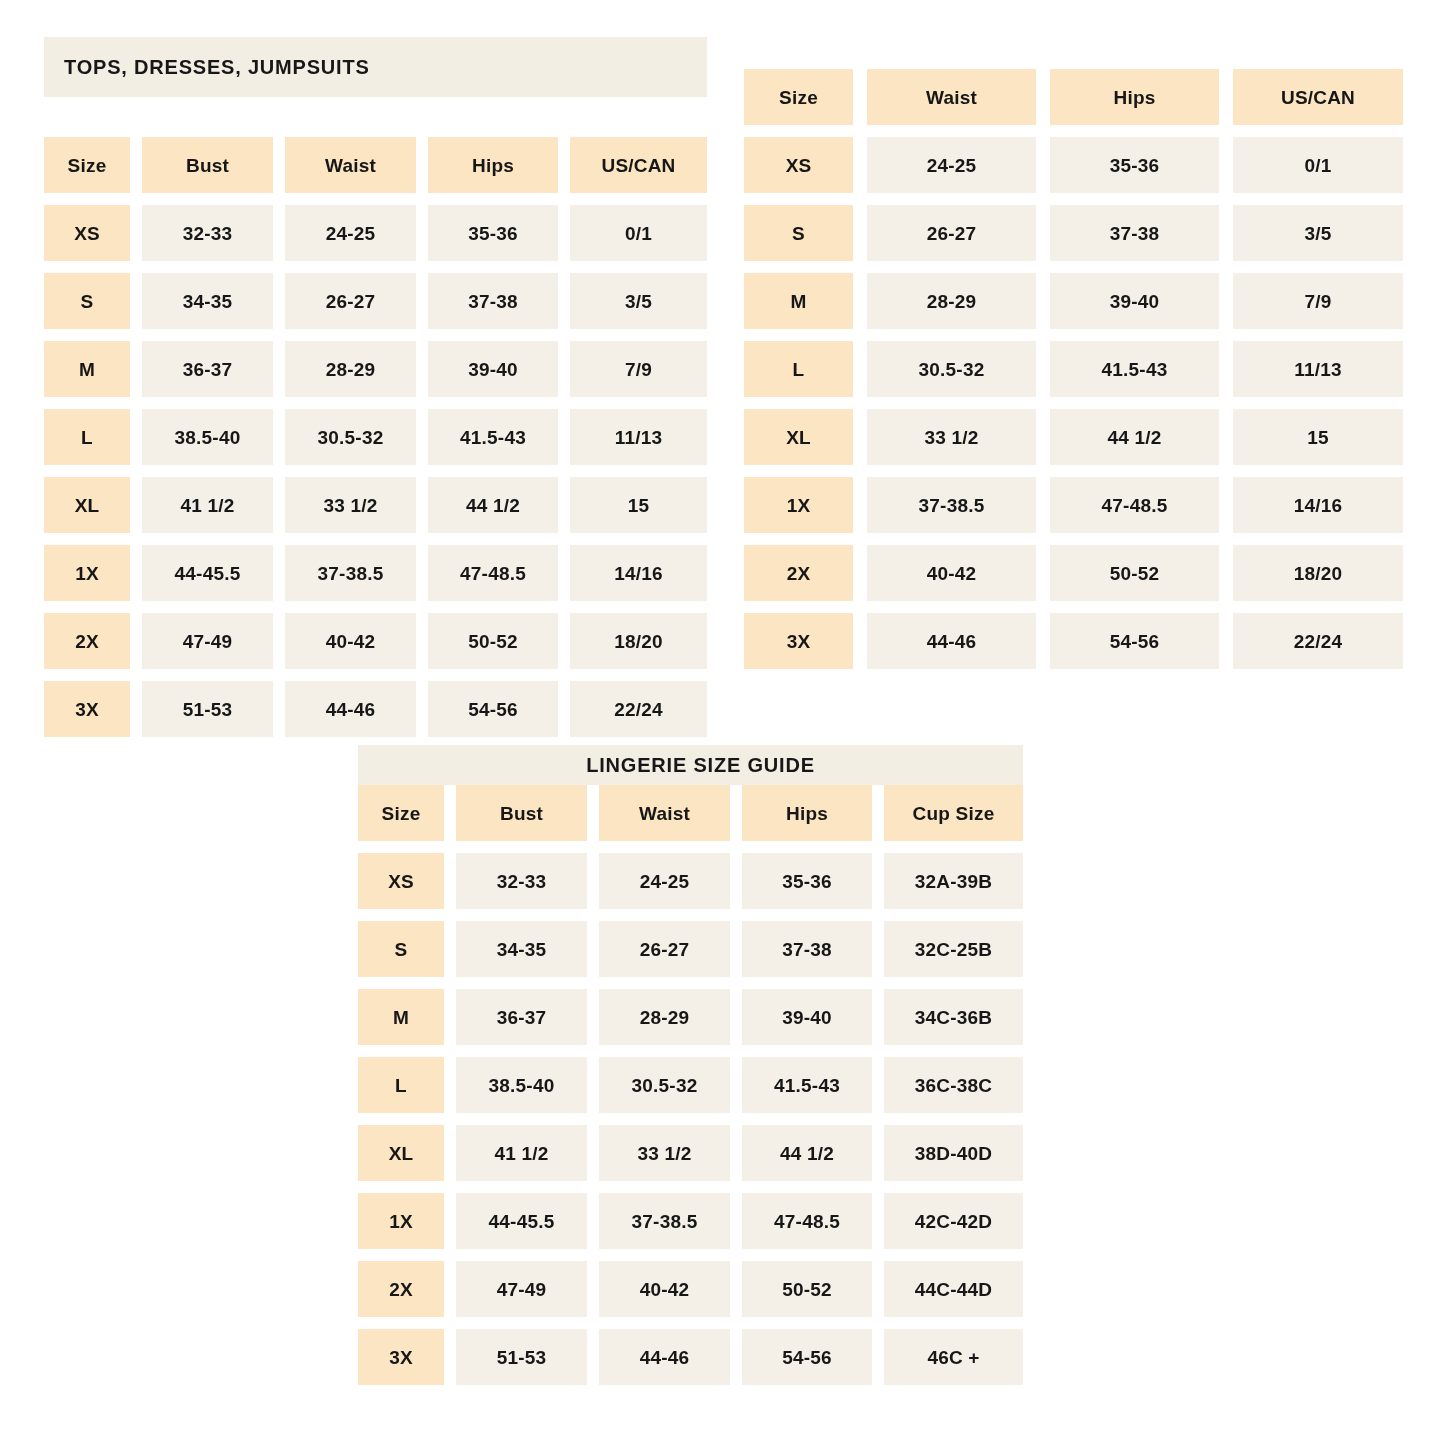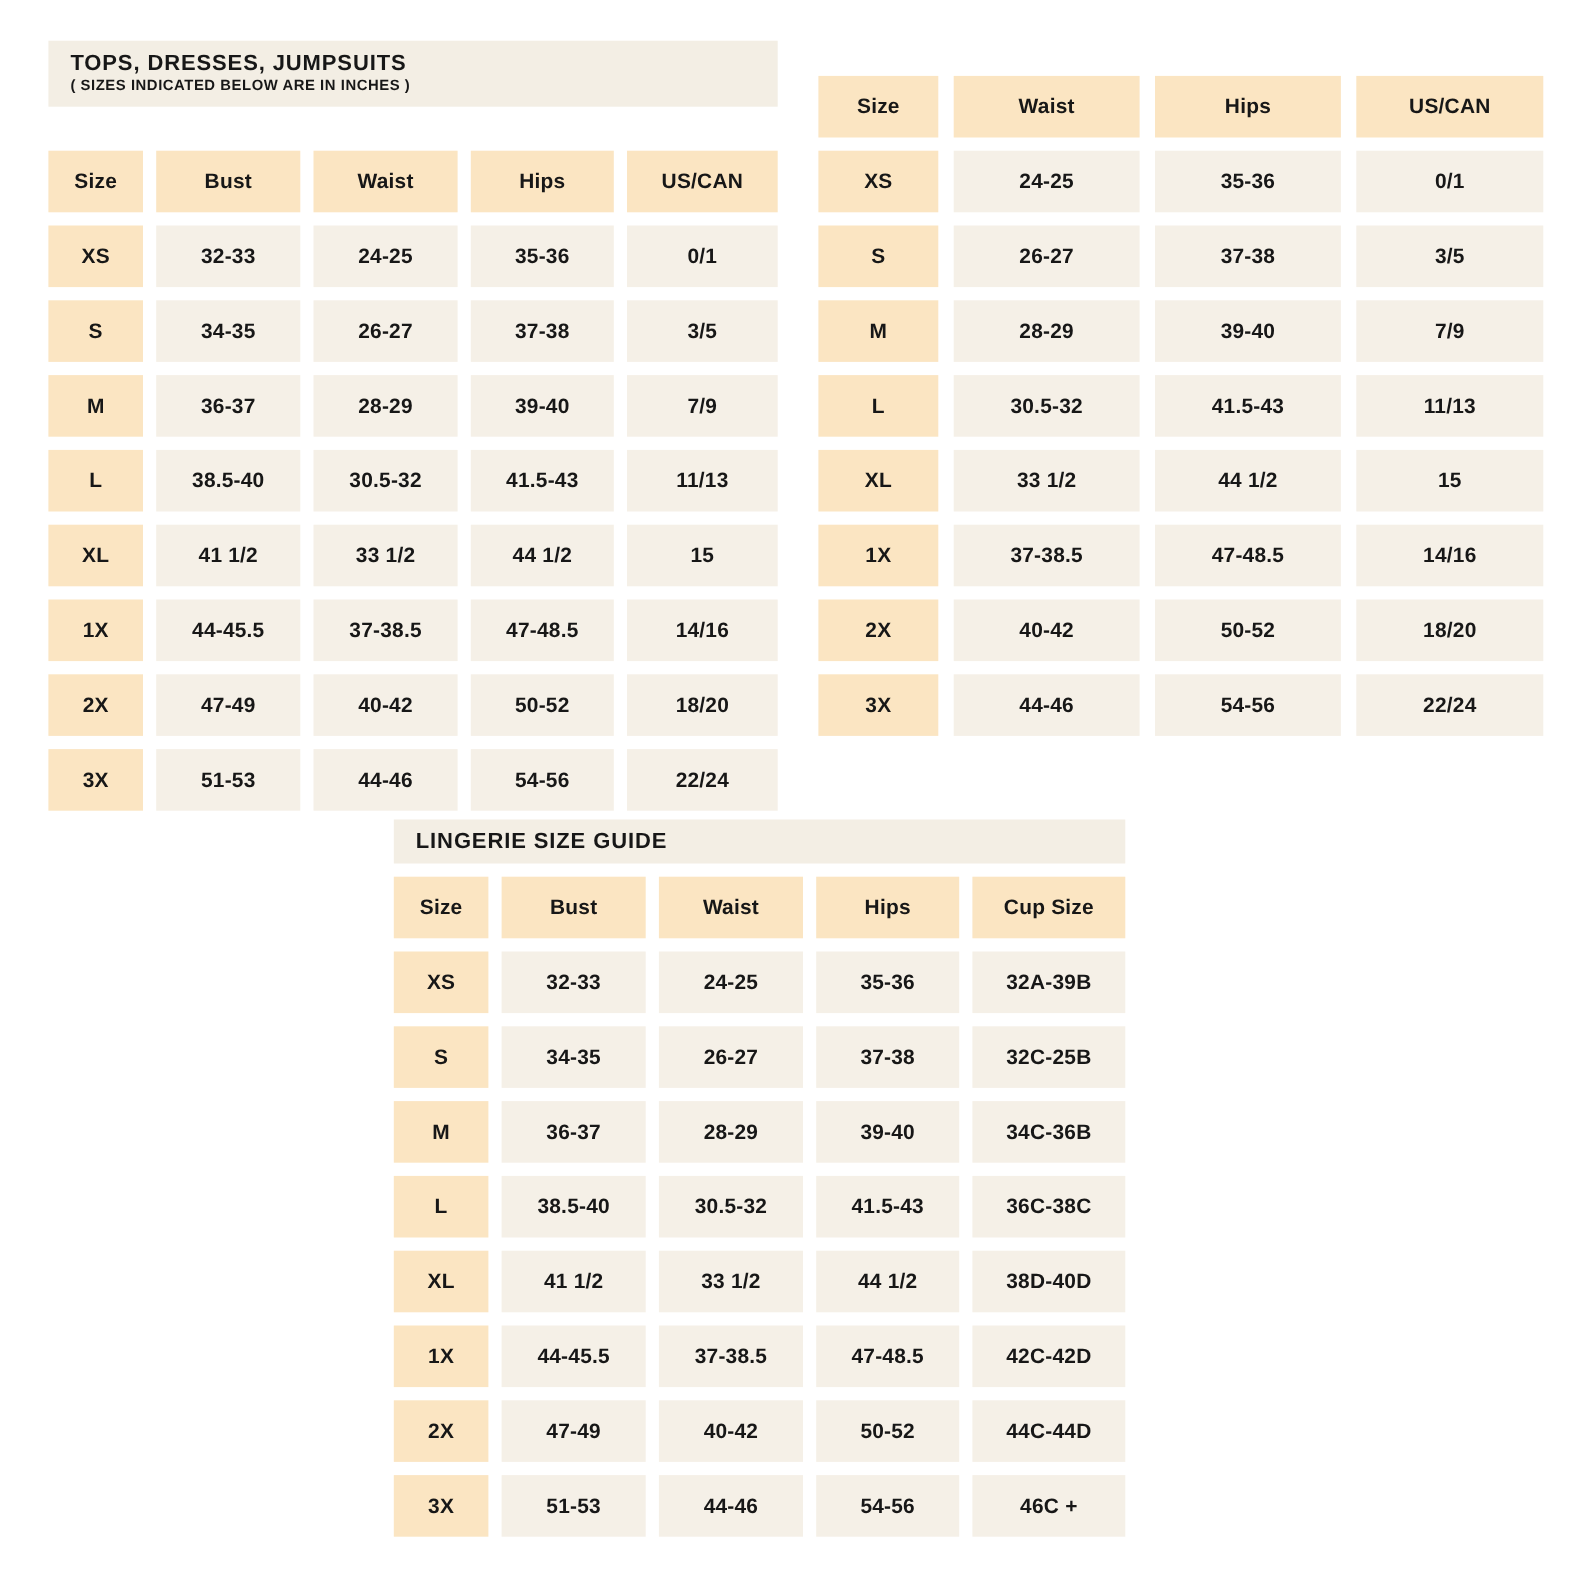--- a/index.html
+++ b/index.html
@@ -29,21 +29,21 @@
 
   .banner{
     background:var(--banner);
     display:flex;
     flex-direction:column;
     justify-content:center;
     padding-left:20px;
   }
   #tops-block .banner{height:60px;margin-bottom:40px;gap:2px;}
   #jeans-block .banner{height:41px;margin-bottom:12px;}
-  #lingerie-block .banner{height:40px;margin-bottom:12px;}
+  #lingerie-block .banner{height:40px;text-align:center;}
 
   .banner-title{
     font-size:20px;
     font-weight:700;
     letter-spacing:0.8px;
     text-transform:uppercase;
     line-height:1.05;
   }
   .banner-subtitle{
     font-size:13.5px;
@@ -75,21 +75,20 @@
   .cell.size{background:var(--peach);}
 </style>
 </head>
 <body>
 
 <div class="canvas">
 
   <section class="table-block" id="tops-block">
     <header class="banner">
       <div class="banner-title">TOPS, DRESSES, JUMPSUITS</div>
-      <div class="banner-subtitle">( SIZES INDICATED BELOW ARE IN INCHES )</div>
     </header>
     <div class="grid">
         <div class="cell head">Size</div>
         <div class="cell head">Bust</div>
         <div class="cell head">Waist</div>
         <div class="cell head">Hips</div>
         <div class="cell head">US/CAN</div>
         <div class="cell size">XS</div>
         <div class="cell data">32-33</div>
         <div class="cell data">24-25</div>

